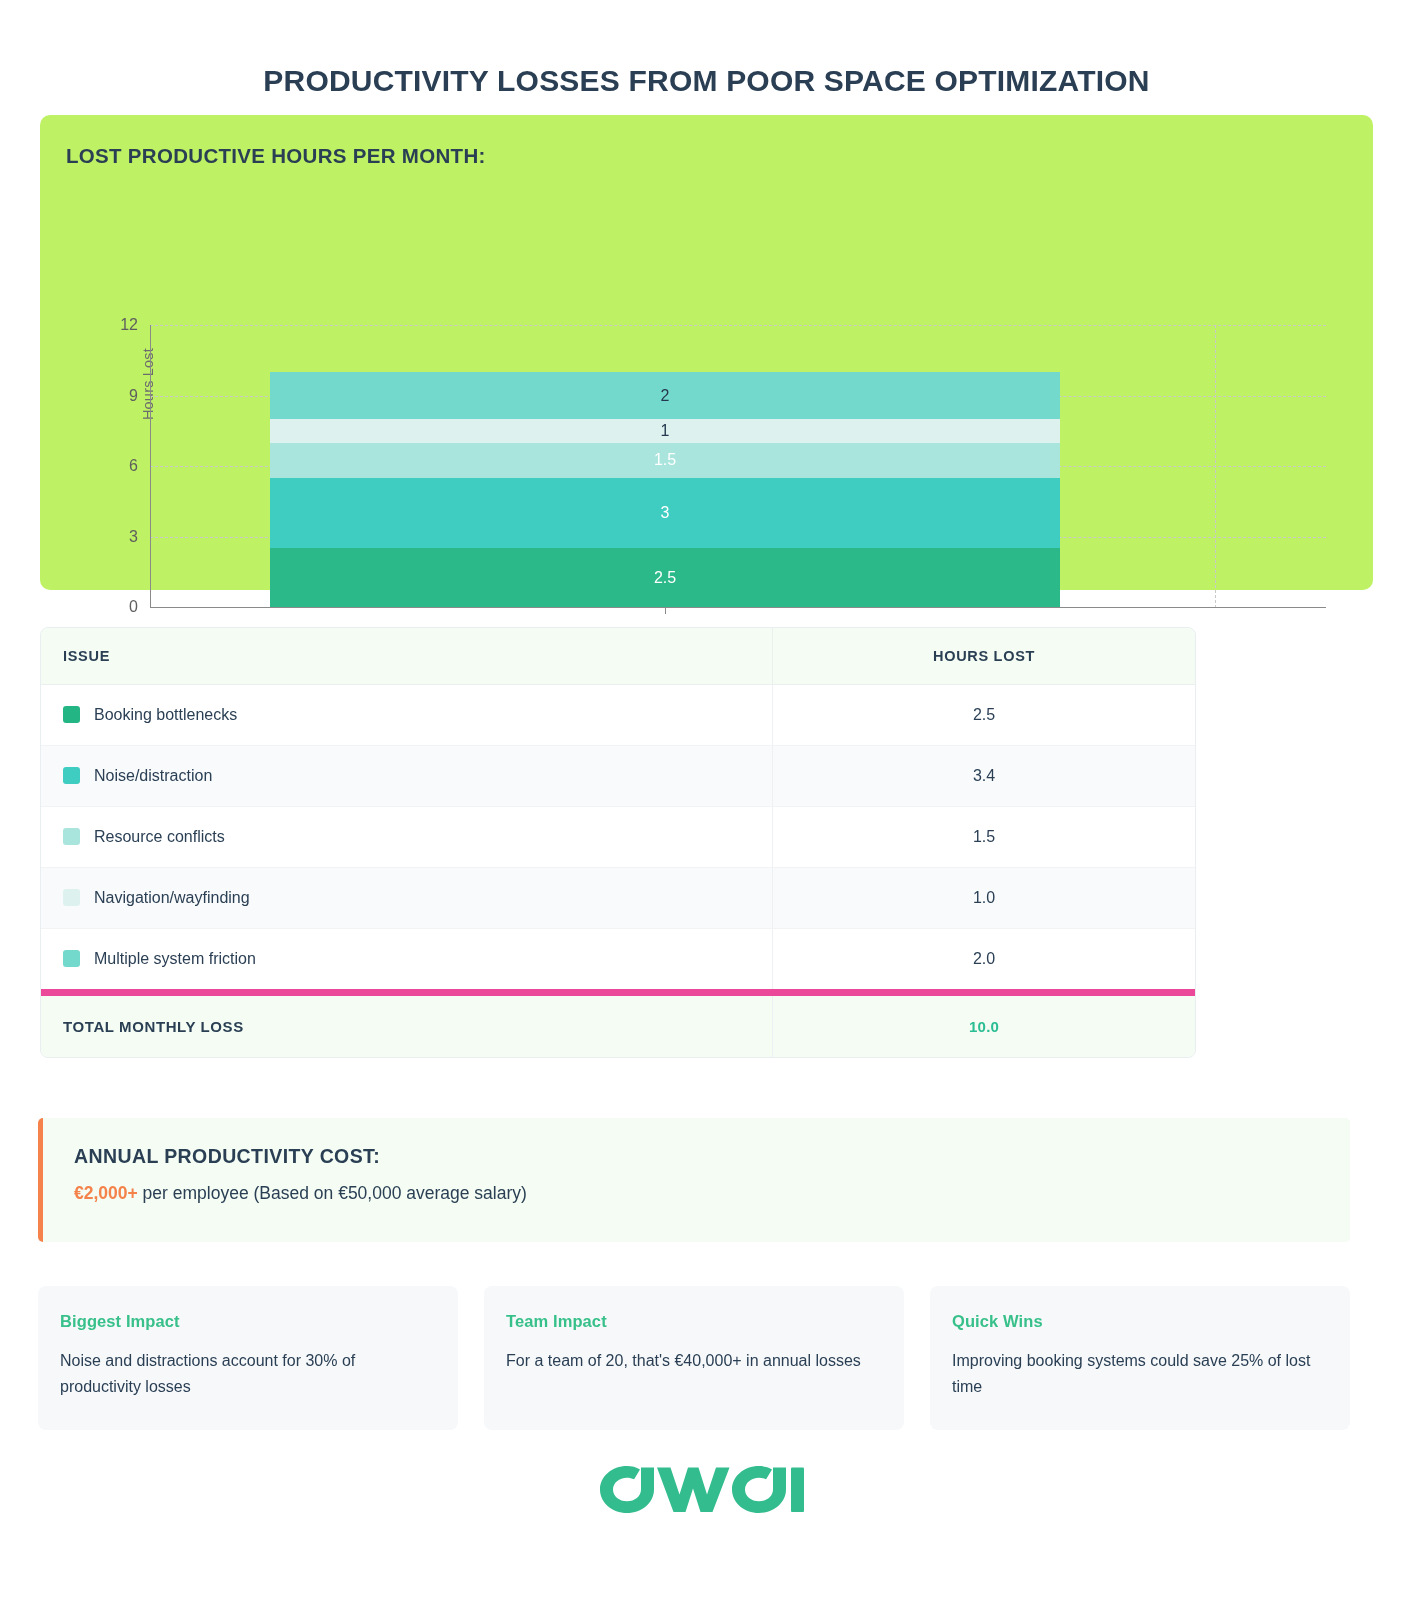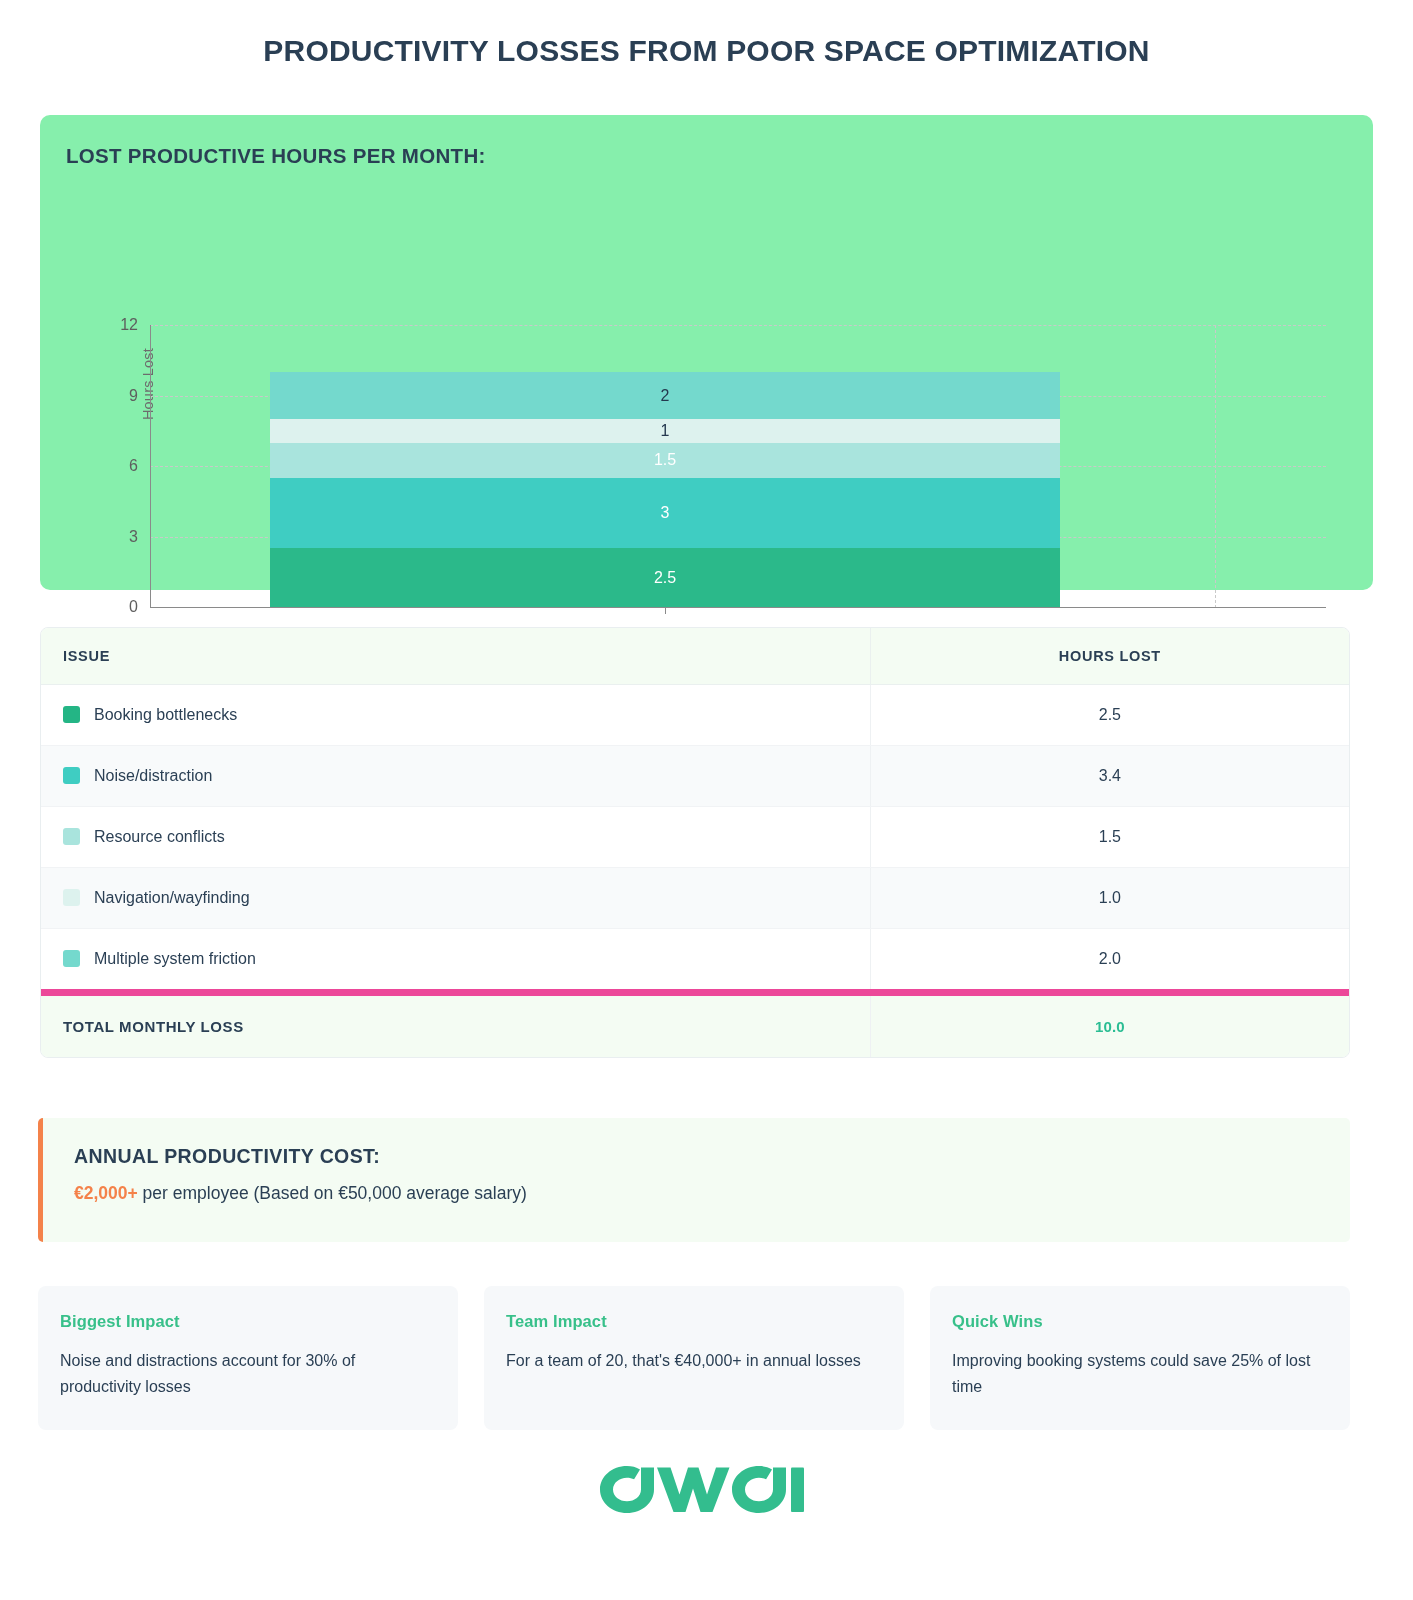--- a/index.html
+++ b/index.html
@@ -14,30 +14,30 @@
   }
   .page { width:1413px; height:1600px; position:relative; }
 
   
   .main-title {
     text-align:center;
     font-size:30px;
     font-weight:bold;
     letter-spacing:0.2px;
     color:#2a3f54;
-    padding-top:33px;
+    padding-top:63px;
     line-height:1.2;
   }
 
   
   .chart-panel {
     position:absolute;
     left:40px; top:115px;
     width:1333px; height:475px;
-    background:#86efac;
+    background:#bef264;
     border-radius:10px;
   }
   .chart-title {
     position:absolute;
     left:26px; top:29px;
     font-size:20.5px;
     font-weight:bold;
     letter-spacing:0.3px;
     color:#2a3f54;
   }
@@ -132,21 +132,21 @@
     opacity:0.045;
     font-size:12px;
   }
   .legend-ghost .lg { display:flex; align-items:center; gap:6px; color:#24394f; }
   .legend-ghost .sw { width:10px; height:10px; border-radius:2px; }
 
   
   .table-wrap {
     position:absolute;
     left:40px; top:627px;
-    width:1310px;
+    width:1156px;
     border:1px solid #e9eef0;
     border-radius:8px;
     overflow:hidden;
     background:#fff;
   }
   table { width:100%; border-collapse:collapse; }
   th, td { text-align:left; }
   thead th {
     background:#f4fcf3;
     font-size:14.5px;

